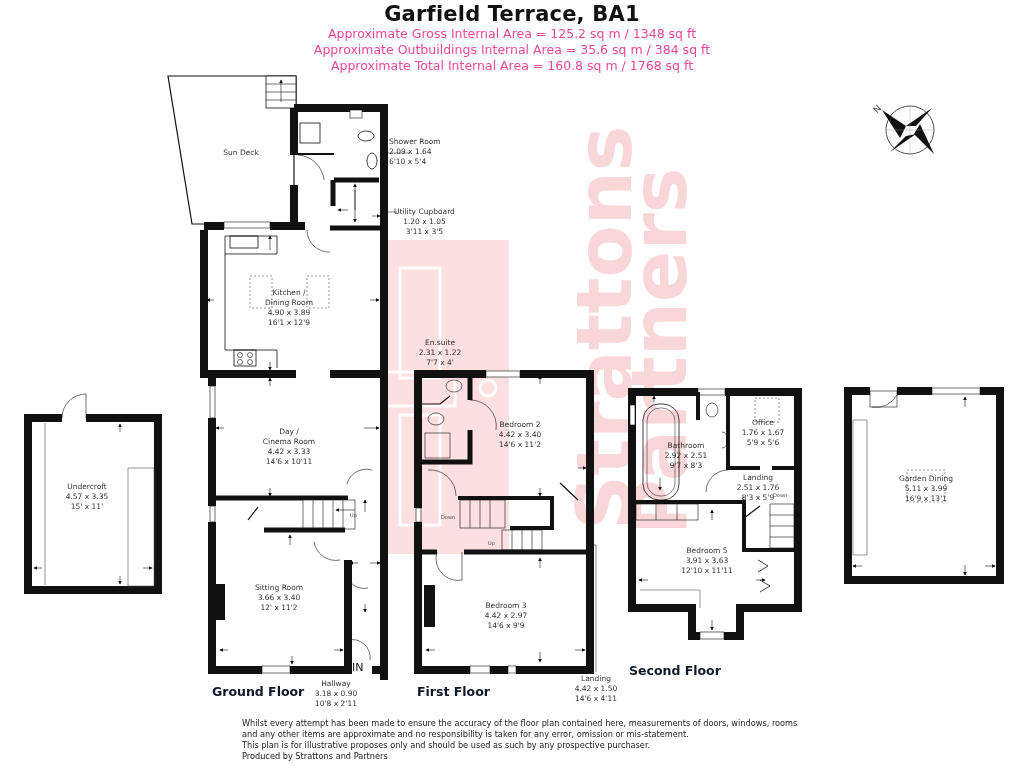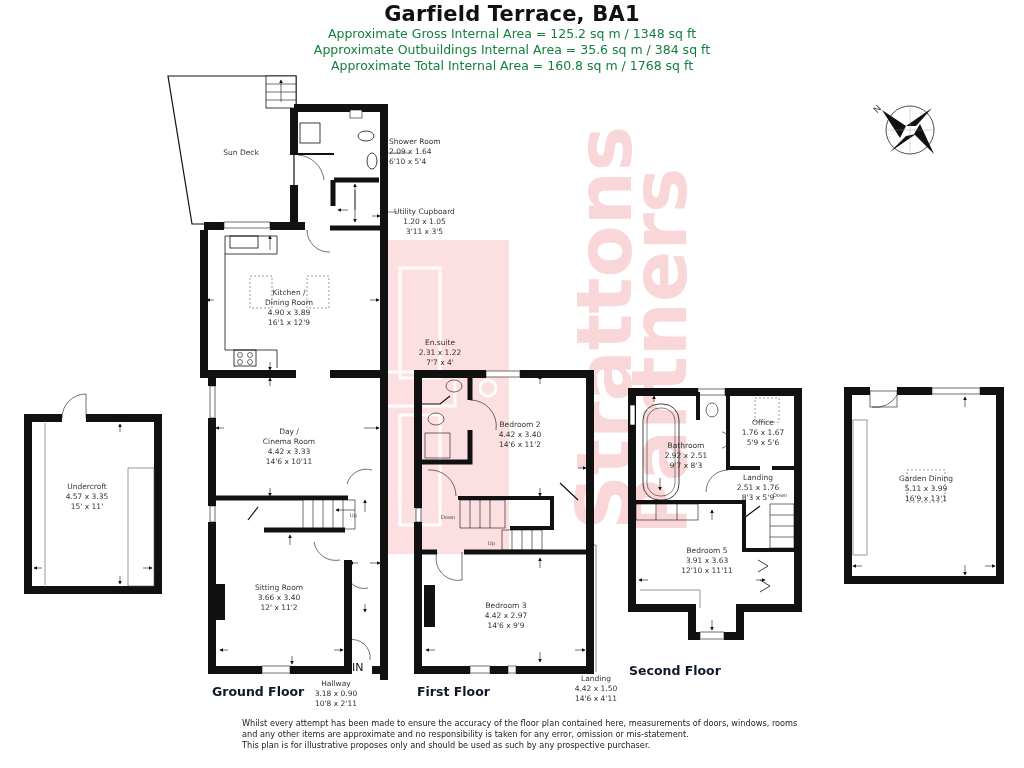--- a/index.html
+++ b/index.html
@@ -1,19 +1,19 @@
 <!DOCTYPE html>
 <html><head>
 <meta charset="utf-8">
 <style>
   html,body{margin:0;padding:0;background:#fff;}
   body{width:1024px;height:768px;position:relative;overflow:hidden;font-family:"Liberation Sans",sans-serif;color:#222;}
   .hdr{position:absolute;left:0;top:0;width:1024px;text-align:center;}
   .title{font-family:"DejaVu Sans",sans-serif;font-weight:bold;font-size:21px;margin-top:2px;letter-spacing:0.2px;color:#111;}
-  .area{font-family:"DejaVu Sans",sans-serif;font-size:12.5px;line-height:16px;color:#15803d;}
+  .area{font-family:"DejaVu Sans",sans-serif;font-size:12.5px;line-height:16px;color:#ec4899;}
   svg.plan{position:absolute;left:0;top:0;}
   .lbl{position:absolute;font-family:"DejaVu Sans",sans-serif;font-size:7.5px;line-height:10px;text-align:center;color:#333;white-space:nowrap;transform:translateX(-50%);}
   .floor{position:absolute;font-family:"DejaVu Sans",sans-serif;font-weight:bold;font-size:12.5px;color:#0f172a;}
   .in{position:absolute;font-family:"DejaVu Sans",sans-serif;font-size:11px;color:#111;}
   .tiny{position:absolute;font-family:"DejaVu Sans",sans-serif;font-size:5px;color:#444;}
   .disc{position:absolute;left:242px;top:718px;font-family:"DejaVu Sans",sans-serif;font-size:8.2px;line-height:11px;color:#222;}
   .wm{position:absolute;font-family:"DejaVu Sans",sans-serif;font-weight:bold;color:#f8c9cc;opacity:0.75;transform-origin:left top;transform:rotate(-90deg);white-space:nowrap;}
 </style>
 </head>
 <body>
@@ -331,13 +331,14 @@
 <div class="lbl" style="left:926px;top:474px;">
     <div>Garden Dining</div>
     <div>5.11 x 3.99</div>
     <div>16'9 x 13'1</div>
   </div>
 
 <div class="disc">
   <div>Whilst every attempt has been made to ensure the accuracy of the floor plan contained here, measurements of doors, windows, rooms</div>
   <div>and any other items are approximate and no responsibility is taken for any error, omission or mis-statement.</div>
   <div>This plan is for illustrative proposes only and should be used as such by any prospective purchaser.</div>
+  <div>Produced by Strattons and Partners</div>
 </div>
 
 </body></html>

